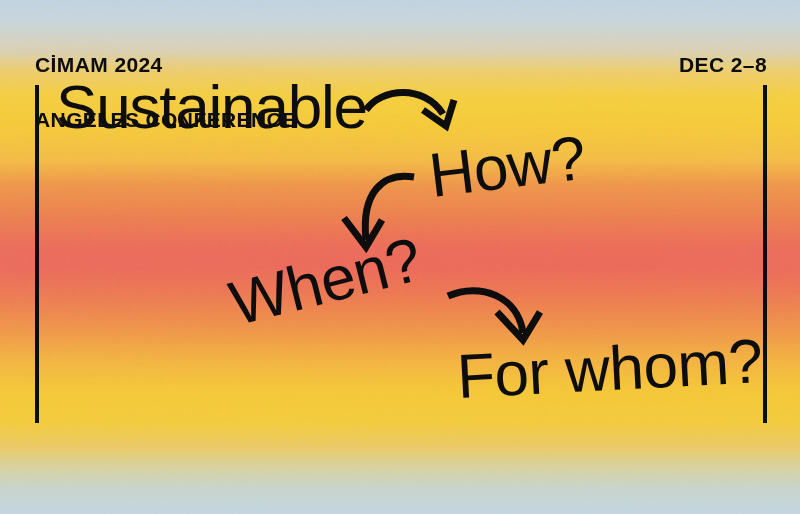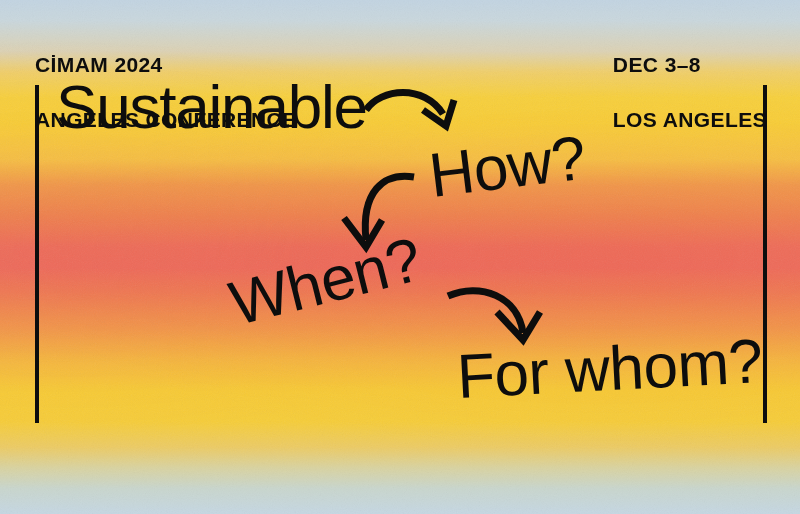--- a/index.html
+++ b/index.html
@@ -137,22 +137,21 @@
 
   <div class="rule rule-left"></div>
   <div class="rule rule-right"></div>
 
   <div class="meta meta-tl">
     <span class="line">CİMAM 2024</span>
     <span class="line">ANGELES CONFERENCE</span>
   </div>
 
   <div class="meta meta-tr">
-    <span class="line">DEC 3–8</span>
-    <span class="line">LOS ANGELES</span>
+    <span class="line">DEC 2–8</span>
   </div>
 
   <div class="headline">
     <span class="line">Sustainable</span>
   </div>
 
   <div class="qword q-how">How?</div>
   <div class="qword q-when">When?</div>
   <div class="qword q-forwhom">For whom?</div>
 

